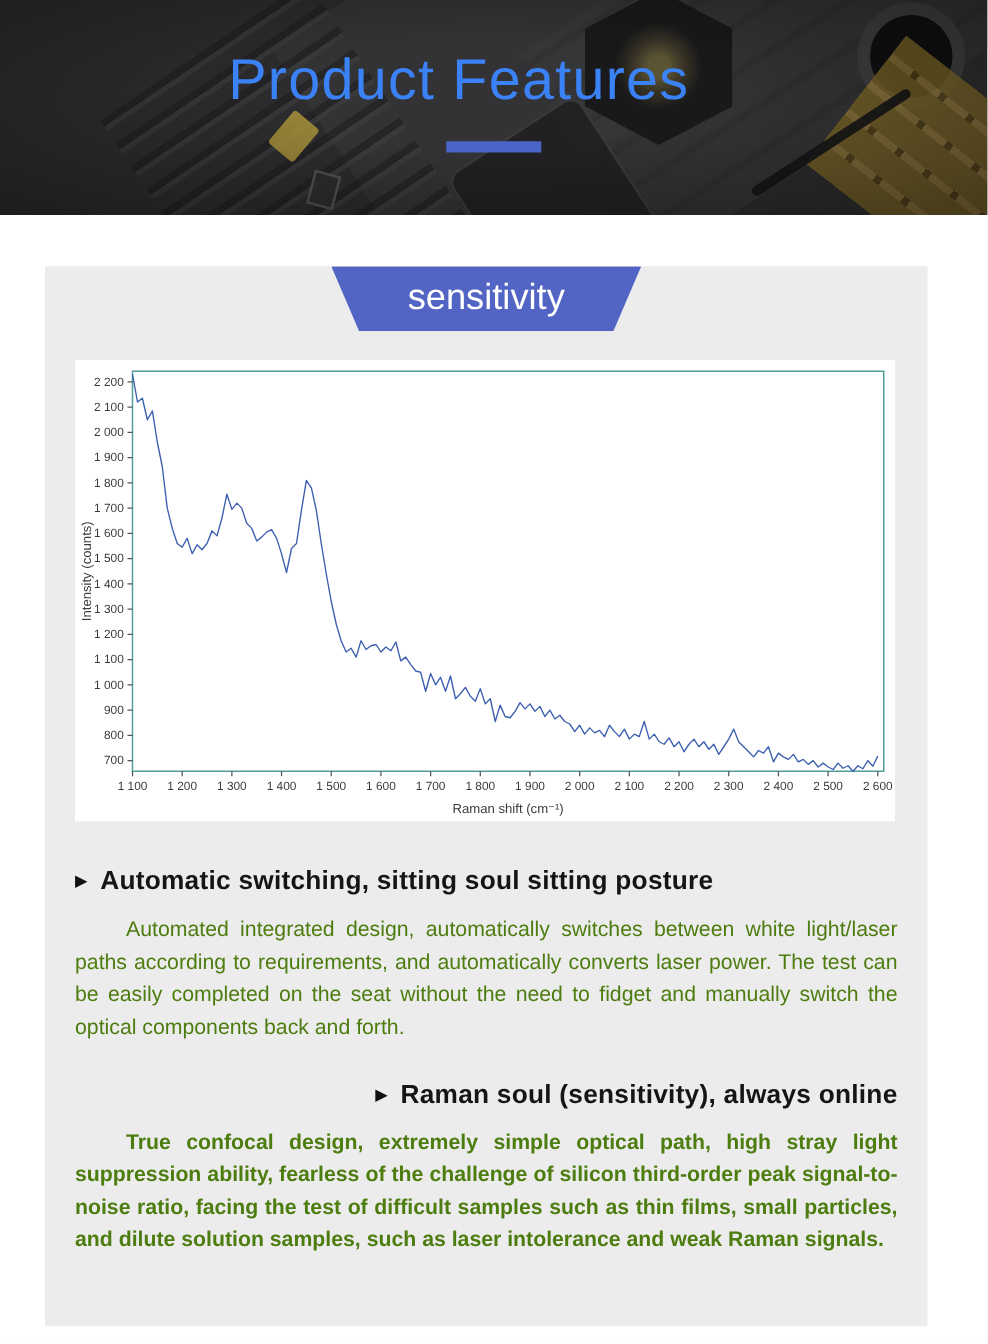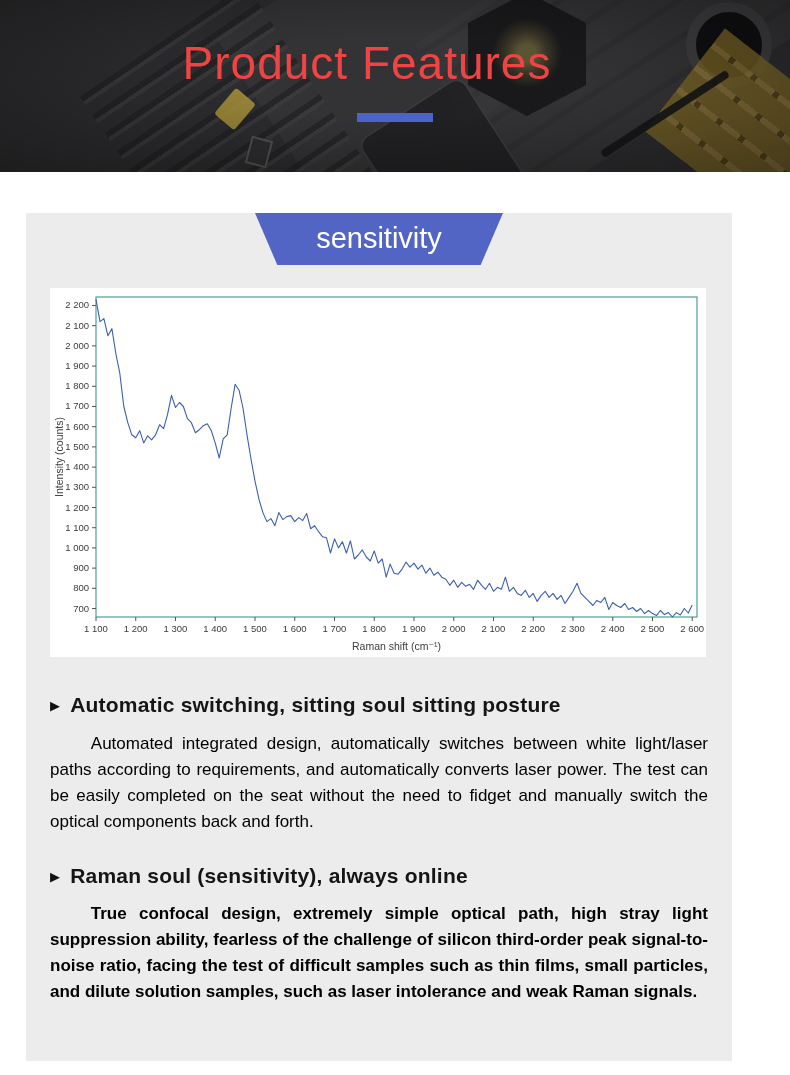--- a/index.html
+++ b/index.html
@@ -33,41 +33,41 @@
           background:#0f0f11;border:10px solid #3c3c3e;box-sizing:border-box;}
   .hc-cubes{left:668px;top:64px;width:160px;height:130px;transform:rotate(38deg);
             background:repeating-linear-gradient(0deg,#7a6526 0 22px,transparent 22px 28px),
                        repeating-linear-gradient(90deg,#93793a 0 22px,#554417 22px 28px);
             opacity:.8;}
   .hc-pen{left:590px;top:110px;width:150px;height:8px;transform:rotate(-33deg);
           background:#141416;border-radius:4px;opacity:.9;}
   .hc-shade{left:0;top:0;width:790px;height:172px;
             background:radial-gradient(ellipse at 50% 45%,rgba(0,0,0,0) 30%,rgba(0,0,0,.35) 100%);}
   .title{position:absolute;left:0;top:36px;width:734px;text-align:center;
-         color:#ef4444;font-size:46px;letter-spacing:1px;font-weight:400;}
+         color:#3b82f6;font-size:46px;letter-spacing:1px;font-weight:400;}
   .underline{position:absolute;left:calc(50% - 38px);top:113px;width:76px;height:9px;}
 
   
-  .card{position:absolute;left:26px;top:213px;width:706px;height:848px;background:#ececec;}
+  .card{position:absolute;left:36px;top:213px;width:706px;height:848px;background:#ececec;}
   .badge{position:absolute;left:calc(50% - 124px);top:0;width:248px;height:52px;
          clip-path:polygon(0 0,100% 0,91% 100%,9% 100%);
          color:#ffffff;font-size:29px;text-align:center;line-height:50px;font-weight:400;}
 
   
   .chart-panel{position:absolute;left:24px;top:75px;width:656px;height:369px;background:#ffffff;}
   .chart-panel svg{display:block;}
 
   
   .sec-head{position:absolute;left:24px;width:658px;color:#151515;
             font-size:21px;font-weight:700;letter-spacing:.2px;}
   .sec-head .tri{font-size:13px;position:relative;top:-2px;margin-right:10px;color:#111;}
-  .sec-body{position:absolute;left:24px;width:658px;color:#000000;
+  .sec-body{position:absolute;left:24px;width:658px;color:#4d7c0f;
             font-size:17px;line-height:26px;text-align:justify;text-indent:2.4em;}
   .h1pos{top:480px;} .b1pos{top:518px;}
-  .h2pos{top:651px;} .b2pos{top:688px;font-weight:bold;}
+  .h2pos{top:651px;text-align:right;} .b2pos{top:688px;font-weight:bold;}
 </style>
 </head>
 <body>
 
 <div class="header" style="background: rgb(44, 44, 46);">
   <div class="hc hc-paper"></div>
   <div class="hc hc-key"></div>
   <div class="hc hc-spiral"></div>
   <div class="hc hc-clip1"></div>
   <div class="hc hc-clip2"></div>

